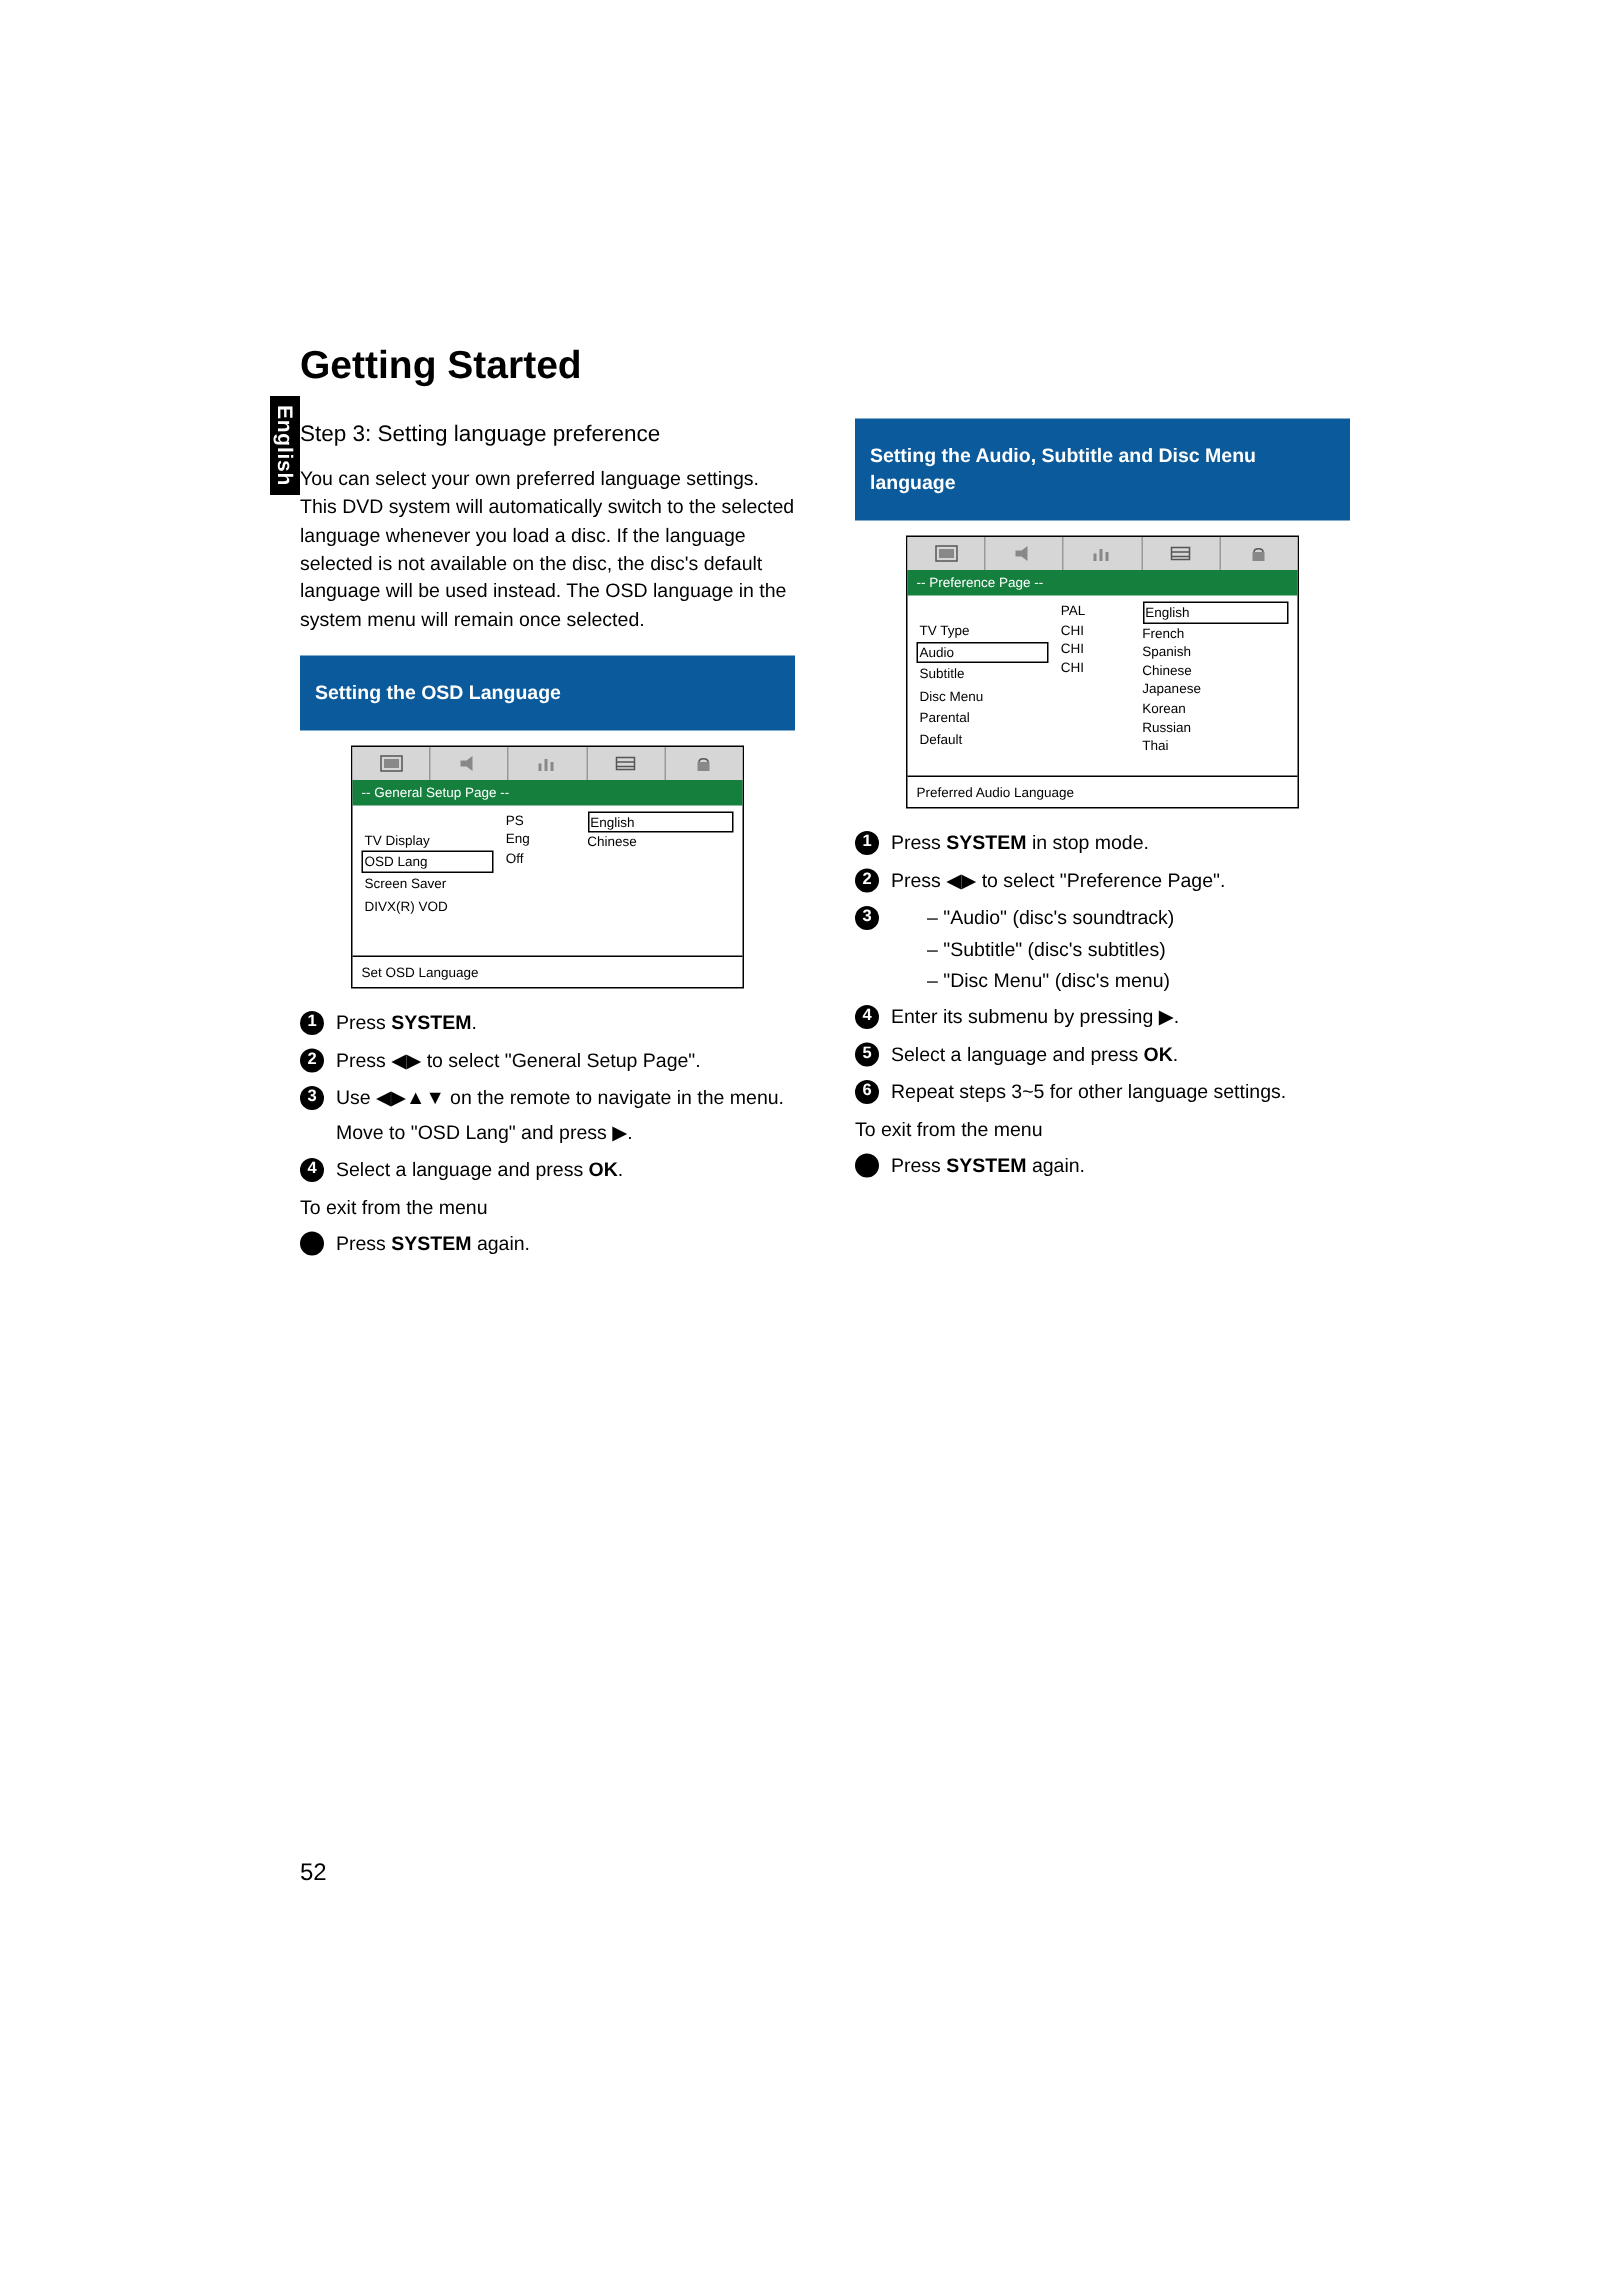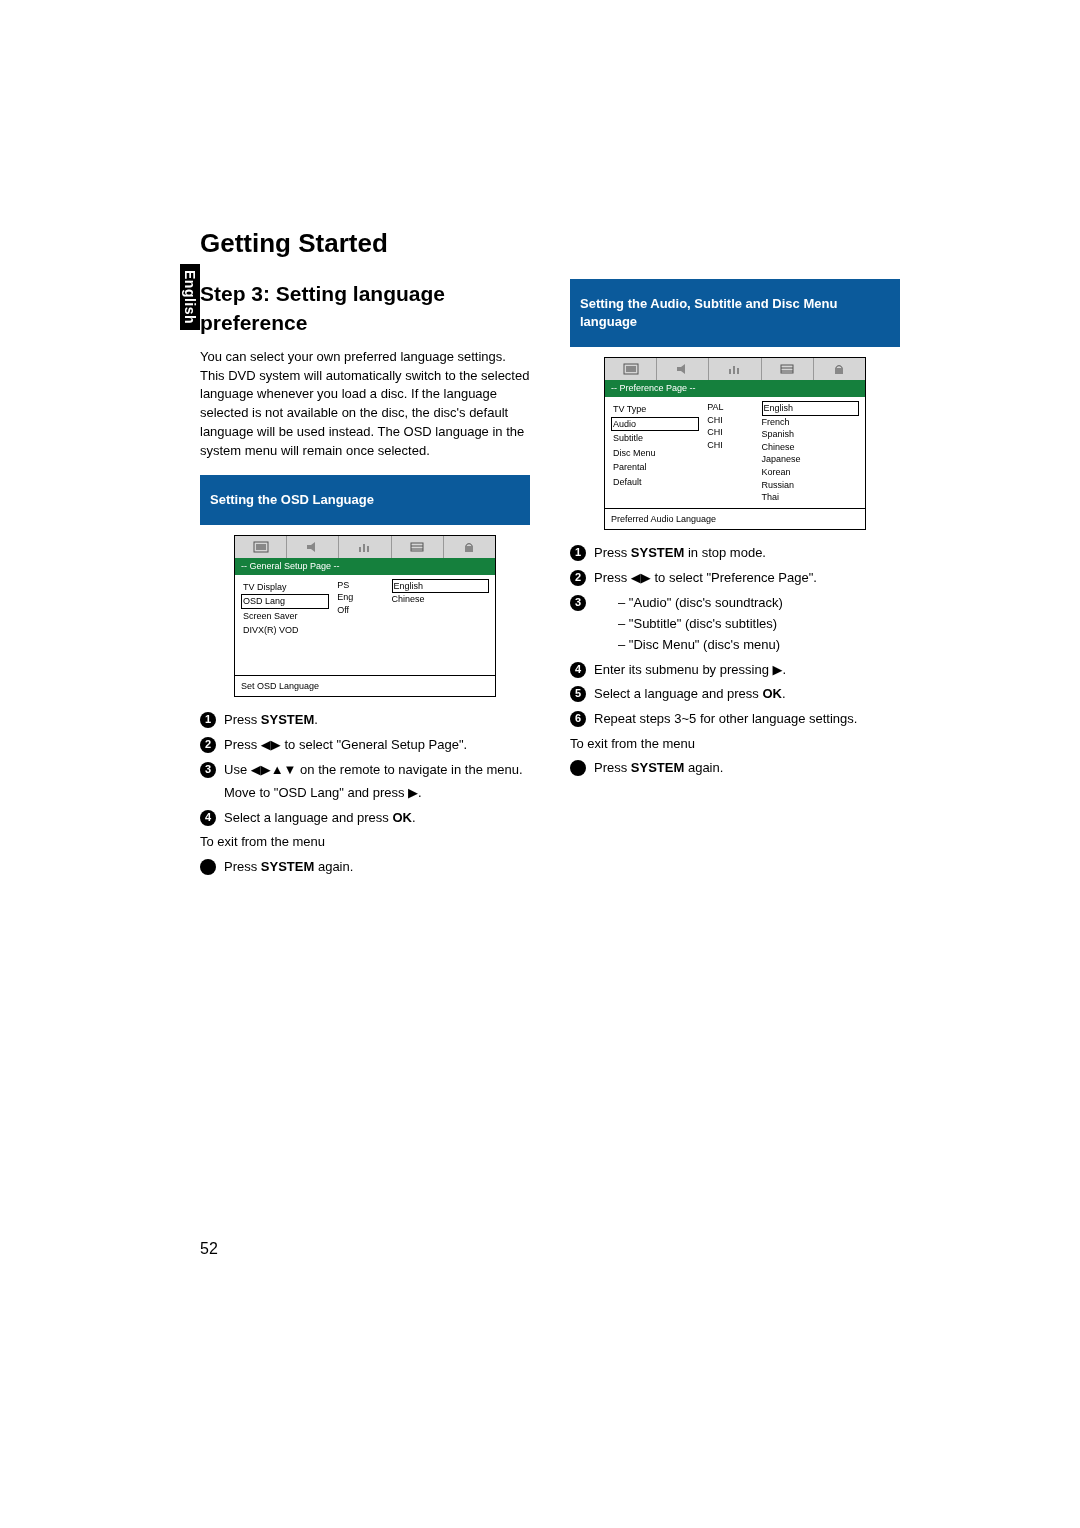--- a/index.html
+++ b/index.html
@@ -37,22 +37,22 @@
     display: flex;
     gap: 40px;
   }
   .col {
     flex: 1 1 0;
     min-width: 0;
     font-size: 14px;
     line-height: 1.4;
   }
   .step-heading {
-    font-size: 21px;
-    font-weight: 700;
+    font-size: 15px;
+    font-weight: 400;
     margin: 0 0 10px 0;
   }
   .intro {
     font-size: 13px;
     line-height: 1.45;
     margin: 0 0 14px 0;
   }
   .blue-banner {
     background: #0b5a9b;
     color: #fff;
@@ -88,21 +88,21 @@
     color: #fff;
     padding: 2px 6px;
     font-size: 9px;
   }
   .osd-body {
     display: flex;
     min-height: 100px;
   }
   .osd-menu {
     width: 38%;
-    padding: 5px 6px;
+    padding: 16px 6px;
     font-size: 9px;
   }
   .osd-menu .mi {
     padding: 1px 2px;
   }
   .osd-menu .mi.sel {
     border: 1px solid #000;
     padding: 0 1px;
   }
   .osd-vals {

